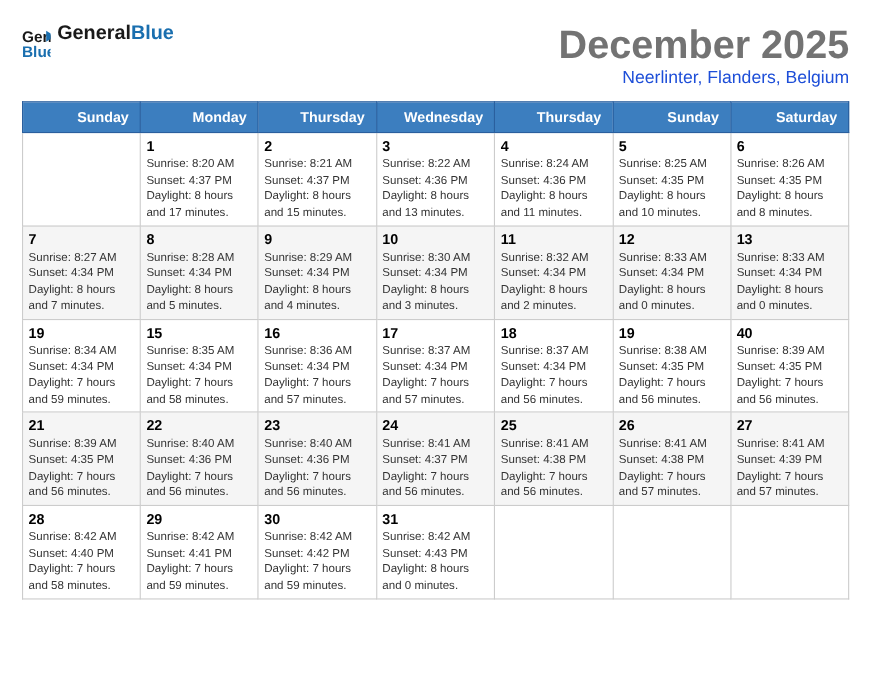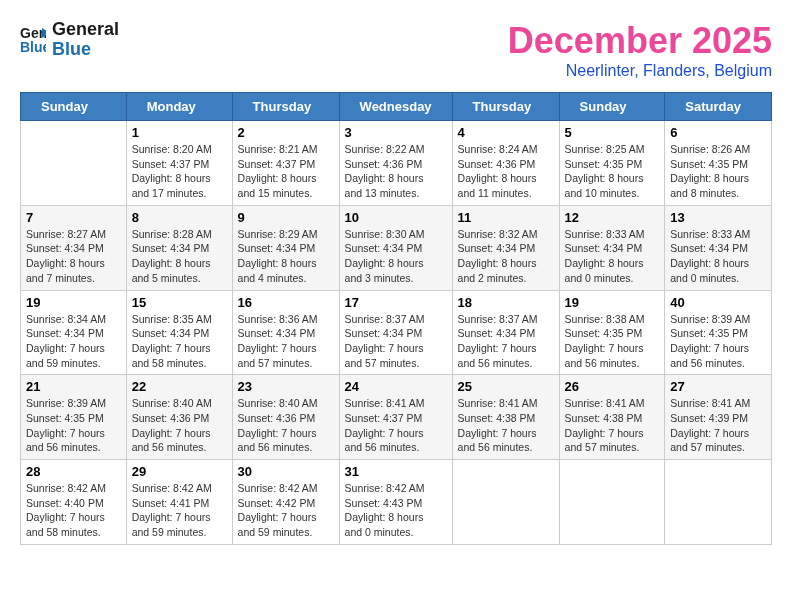--- a/index.html
+++ b/index.html
@@ -20,36 +20,36 @@
       display: flex;
       align-items: center;
       gap: 4px;
     }
     .title-block {
       text-align: right;
     }
     .month-title {
       font-size: 36px;
       font-weight: bold;
-      color: #ec4899;
+      color: #737373;
     }
     .location {
       font-size: 16px;
       color: #1d4ed8;
     }
     .calendar {
       width: 100%;
       border-collapse: collapse;
       font-size: 11px;
     }
     .calendar th {
       background-color: #3c7ebf;
       color: #fff;
-      padding: 6px 20px;
-      text-align: left;
+      padding: 6px 10px;
+      text-align: right;
       font-size: 13px;
       font-weight: bold;
       border: 1px solid #2a5f9e;
     }
     .calendar td {
       border: 1px solid #ccc;
       vertical-align: top;
       padding: 4px 5px;
       width: 108px;
       min-height: 80px;
@@ -92,21 +92,21 @@
   </div>
   <div class="title-block">
     <div class="month-title">December 2025</div>
     <div class="location">Neerlinter, Flanders, Belgium</div>
   </div>
 </div>
 
 <style>
   .header { margin-bottom: 12px; }
   .logo-wrapper { display: flex; align-items: flex-start; }
-  .logo-text-block { display: flex; flex-direction: column; line-height: 1.1; }
+  .logo-text-block { display: flex; line-height: 1.1; }
   .logo-general { font-size: 18px; font-weight: bold; color: #1a1a1a; }
   .logo-blue { font-size: 18px; font-weight: bold; color: #1a6faf; }
   .logo-svg-wrap { margin-right: 2px; margin-top: 2px; }
 </style>
 
 <table class="calendar">
   <thead>
     <tr>
 
     <th>Sunday</th>

